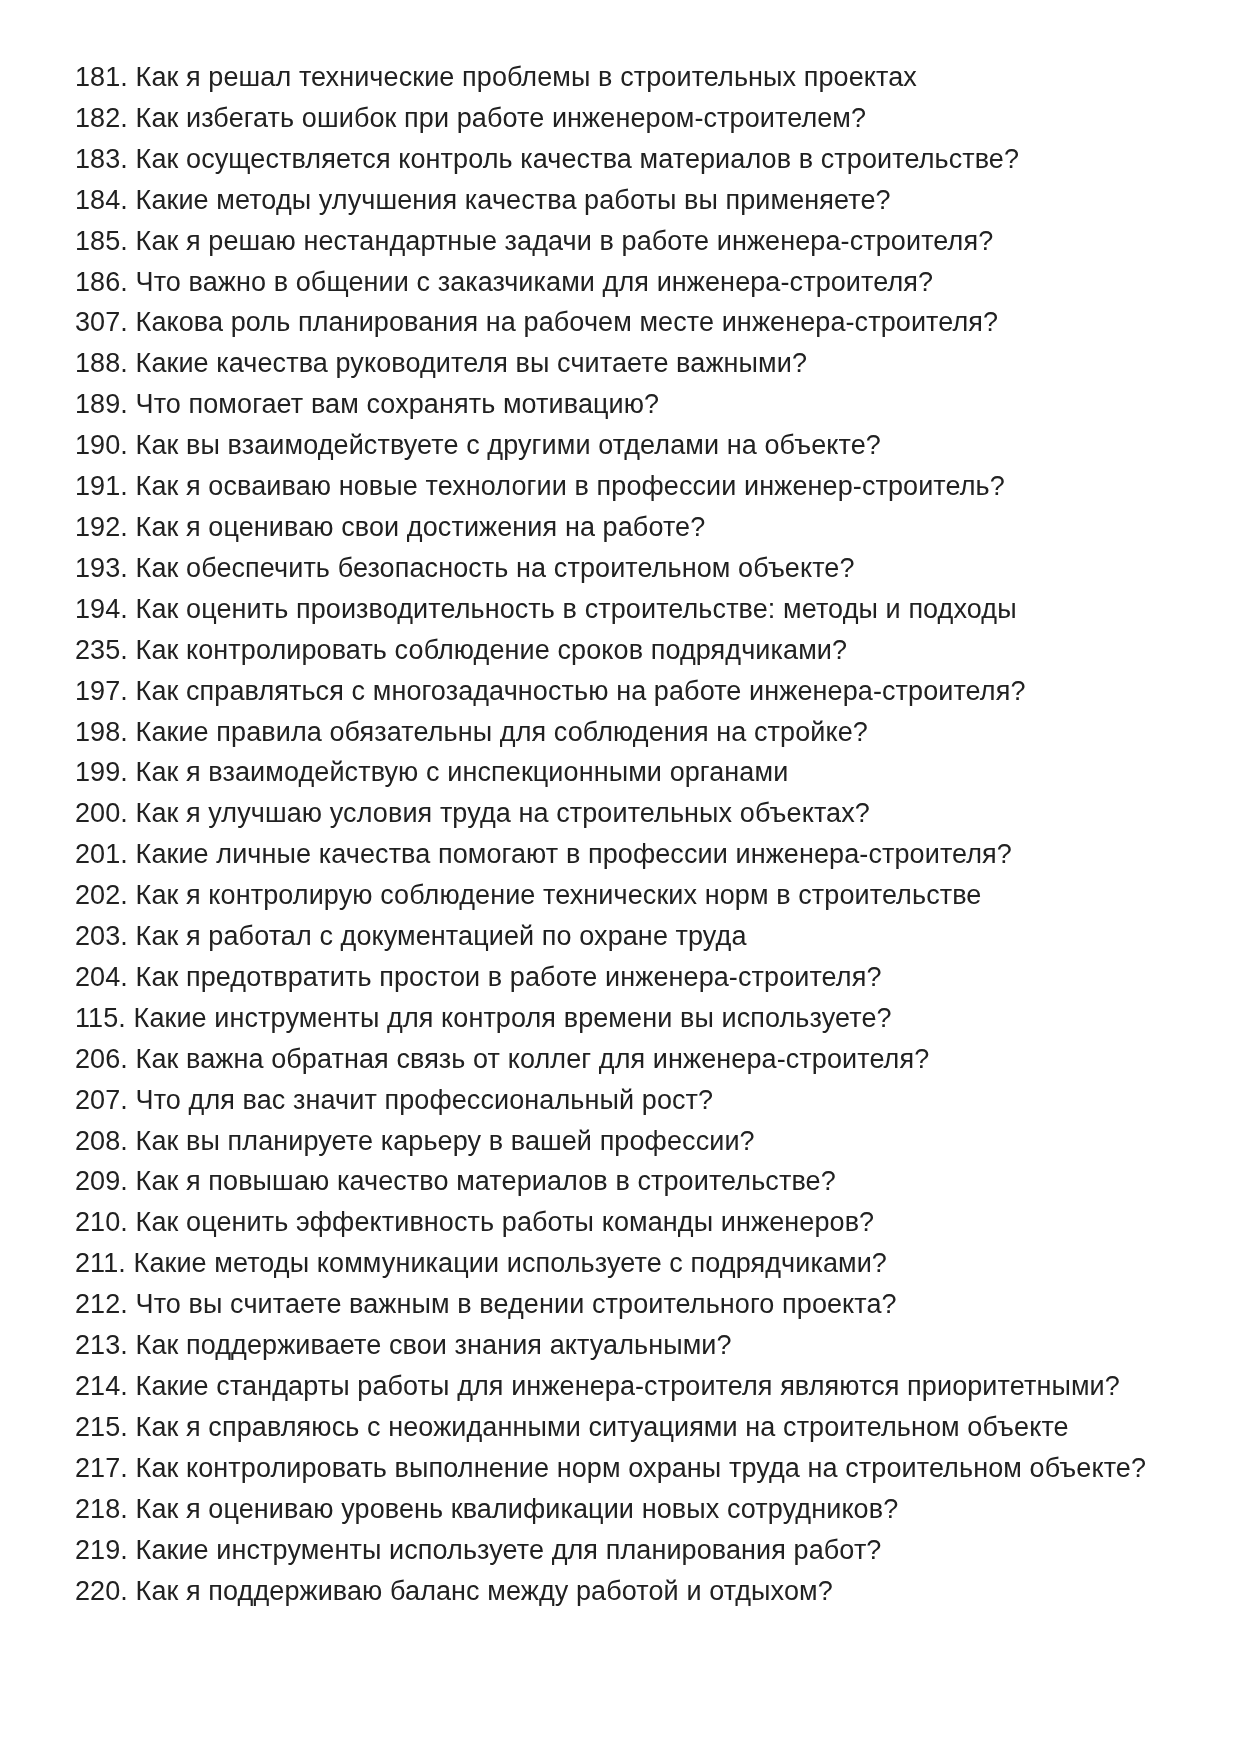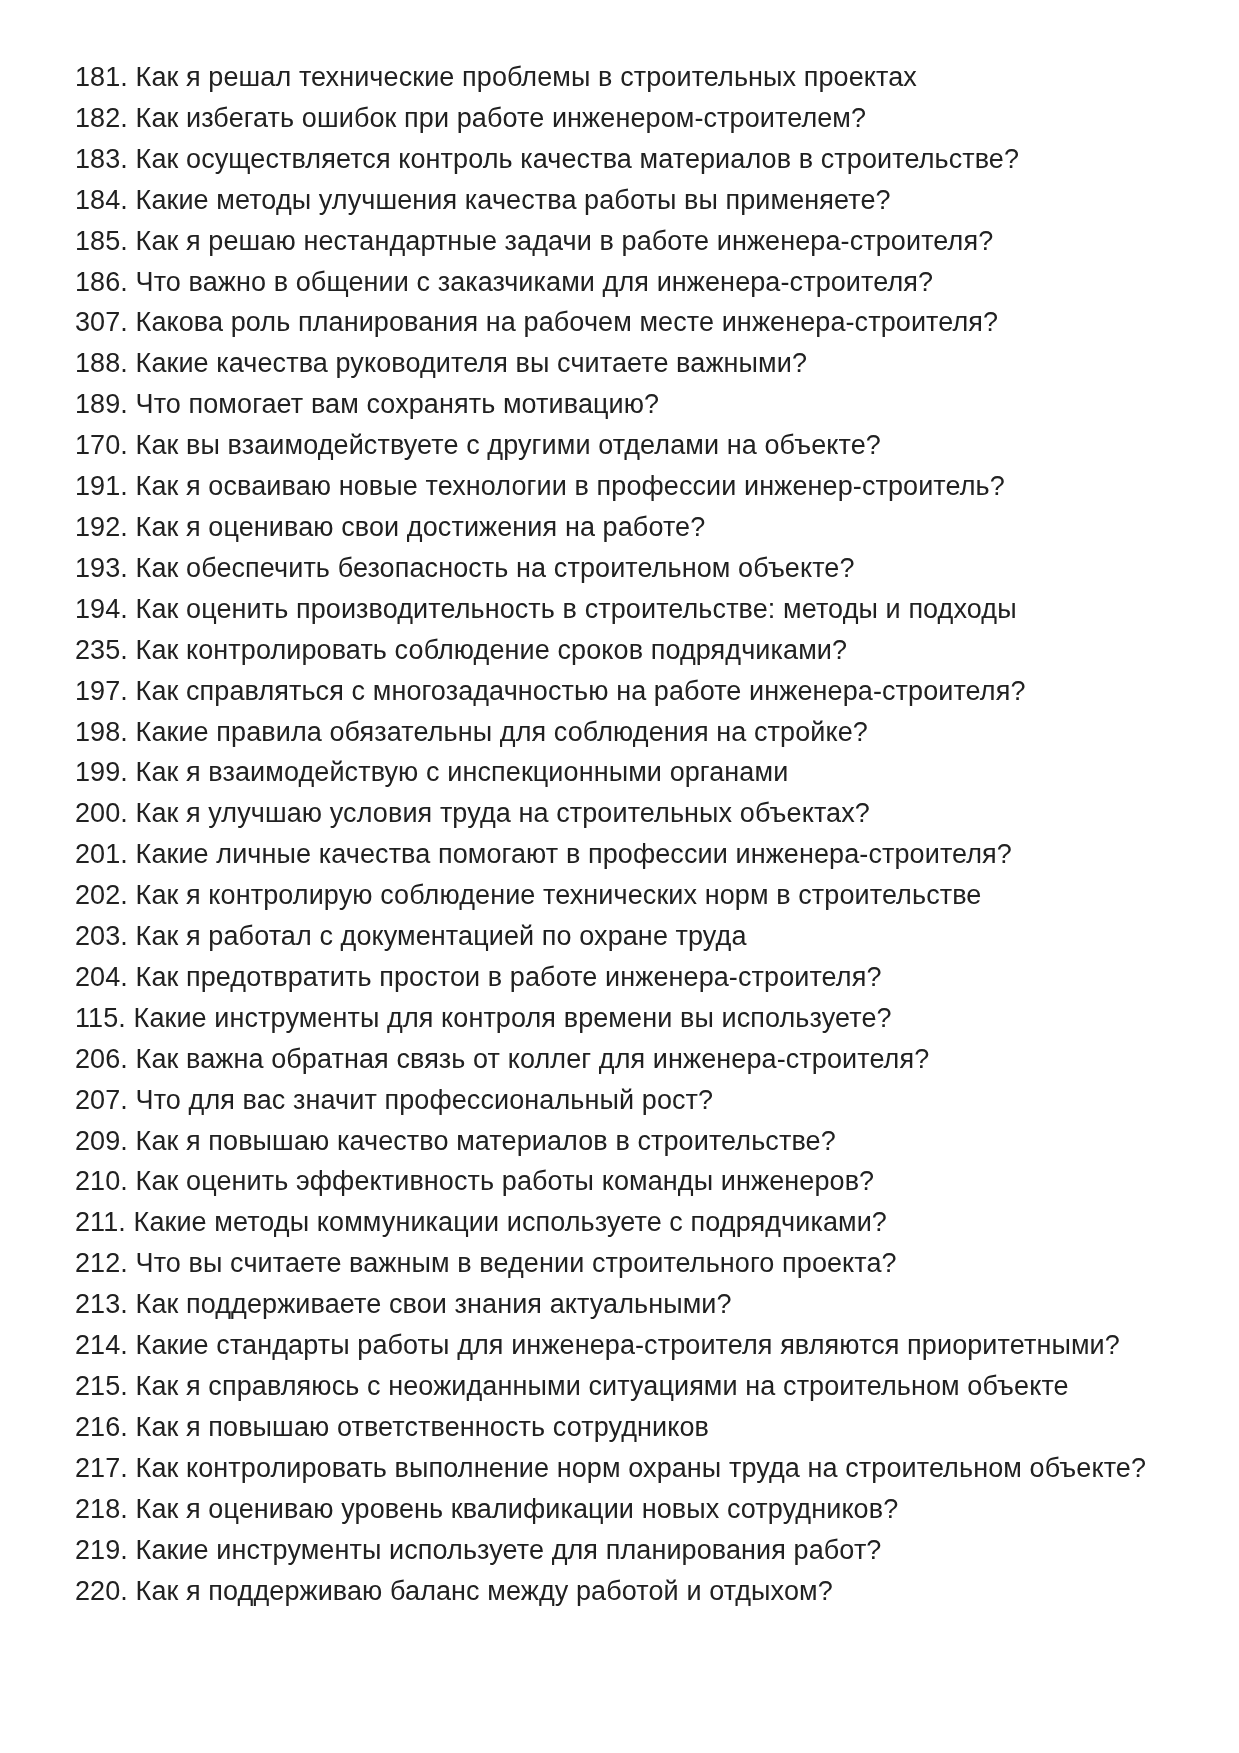--- a/index.html
+++ b/index.html
@@ -32,42 +32,42 @@
 <main class="doc">
   <div class="q-line">181. Как я решал технические проблемы в строительных проектах</div>
   <div class="q-line">182. Как избегать ошибок при работе инженером-строителем?</div>
   <div class="q-line">183. Как осуществляется контроль качества материалов в строительстве?</div>
   <div class="q-line">184. Какие методы улучшения качества работы вы применяете?</div>
   <div class="q-line">185. Как я решаю нестандартные задачи в работе инженера-строителя?</div>
   <div class="q-line">186. Что важно в общении с заказчиками для инженера-строителя?</div>
   <div class="q-line">307. Какова роль планирования на рабочем месте инженера-строителя?</div>
   <div class="q-line">188. Какие качества руководителя вы считаете важными?</div>
   <div class="q-line">189. Что помогает вам сохранять мотивацию?</div>
-  <div class="q-line">170. Как вы взаимодействуете с другими отделами на объекте?</div>
+  <div class="q-line">190. Как вы взаимодействуете с другими отделами на объекте?</div>
   <div class="q-line">191. Как я осваиваю новые технологии в профессии инженер-строитель?</div>
   <div class="q-line">192. Как я оцениваю свои достижения на работе?</div>
   <div class="q-line">193. Как обеспечить безопасность на строительном объекте?</div>
   <div class="q-line">194. Как оценить производительность в строительстве: методы и подходы</div>
   <div class="q-line">235. Как контролировать соблюдение сроков подрядчиками?</div>
   <div class="q-line">197. Как справляться с многозадачностью на работе инженера-строителя?</div>
   <div class="q-line">198. Какие правила обязательны для соблюдения на стройке?</div>
   <div class="q-line">199. Как я взаимодействую с инспекционными органами</div>
   <div class="q-line">200. Как я улучшаю условия труда на строительных объектах?</div>
   <div class="q-line">201. Какие личные качества помогают в профессии инженера-строителя?</div>
   <div class="q-line">202. Как я контролирую соблюдение технических норм в строительстве</div>
   <div class="q-line">203. Как я работал с документацией по охране труда</div>
   <div class="q-line">204. Как предотвратить простои в работе инженера-строителя?</div>
   <div class="q-line">115. Какие инструменты для контроля времени вы используете?</div>
   <div class="q-line">206. Как важна обратная связь от коллег для инженера-строителя?</div>
   <div class="q-line">207. Что для вас значит профессиональный рост?</div>
+  <div class="q-line">208. Как вы планируете карьеру в вашей профессии?</div>
   <div class="q-line">209. Как я повышаю качество материалов в строительстве?</div>
   <div class="q-line">210. Как оценить эффективность работы команды инженеров?</div>
   <div class="q-line">211. Какие методы коммуникации используете с подрядчиками?</div>
   <div class="q-line">212. Что вы считаете важным в ведении строительного проекта?</div>
   <div class="q-line">213. Как поддерживаете свои знания актуальными?</div>
   <div class="q-line">214. Какие стандарты работы для инженера-строителя являются приоритетными?</div>
   <div class="q-line">215. Как я справляюсь с неожиданными ситуациями на строительном объекте</div>
-  <div class="q-line">216. Как я повышаю ответственность сотрудников</div>
   <div class="q-line">217. Как контролировать выполнение норм охраны труда на строительном объекте?</div>
   <div class="q-line">218. Как я оцениваю уровень квалификации новых сотрудников?</div>
   <div class="q-line">219. Какие инструменты используете для планирования работ?</div>
   <div class="q-line">220. Как я поддерживаю баланс между работой и отдыхом?</div>
 </main>
 
 </body></html>

